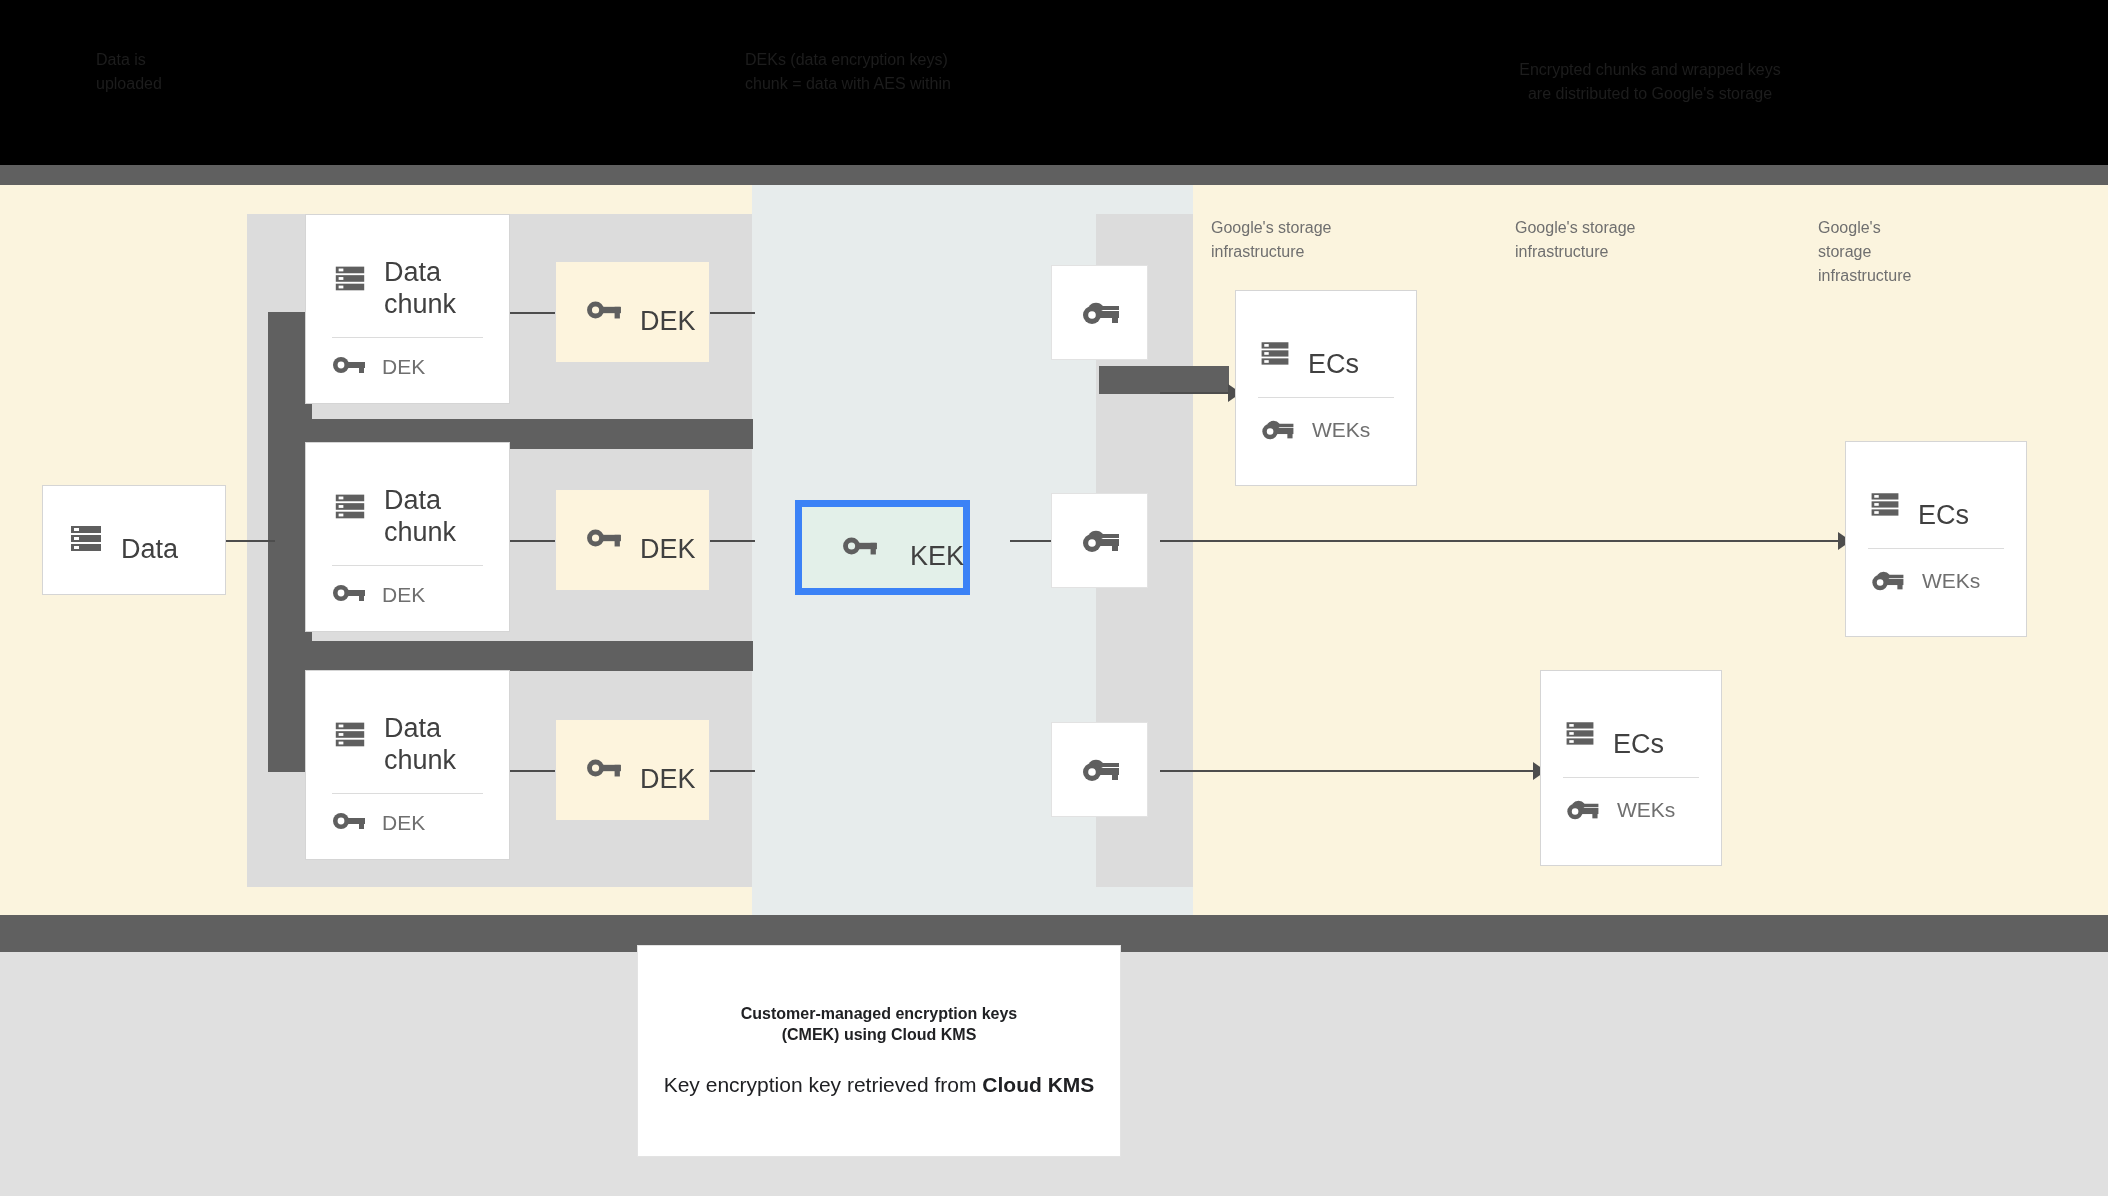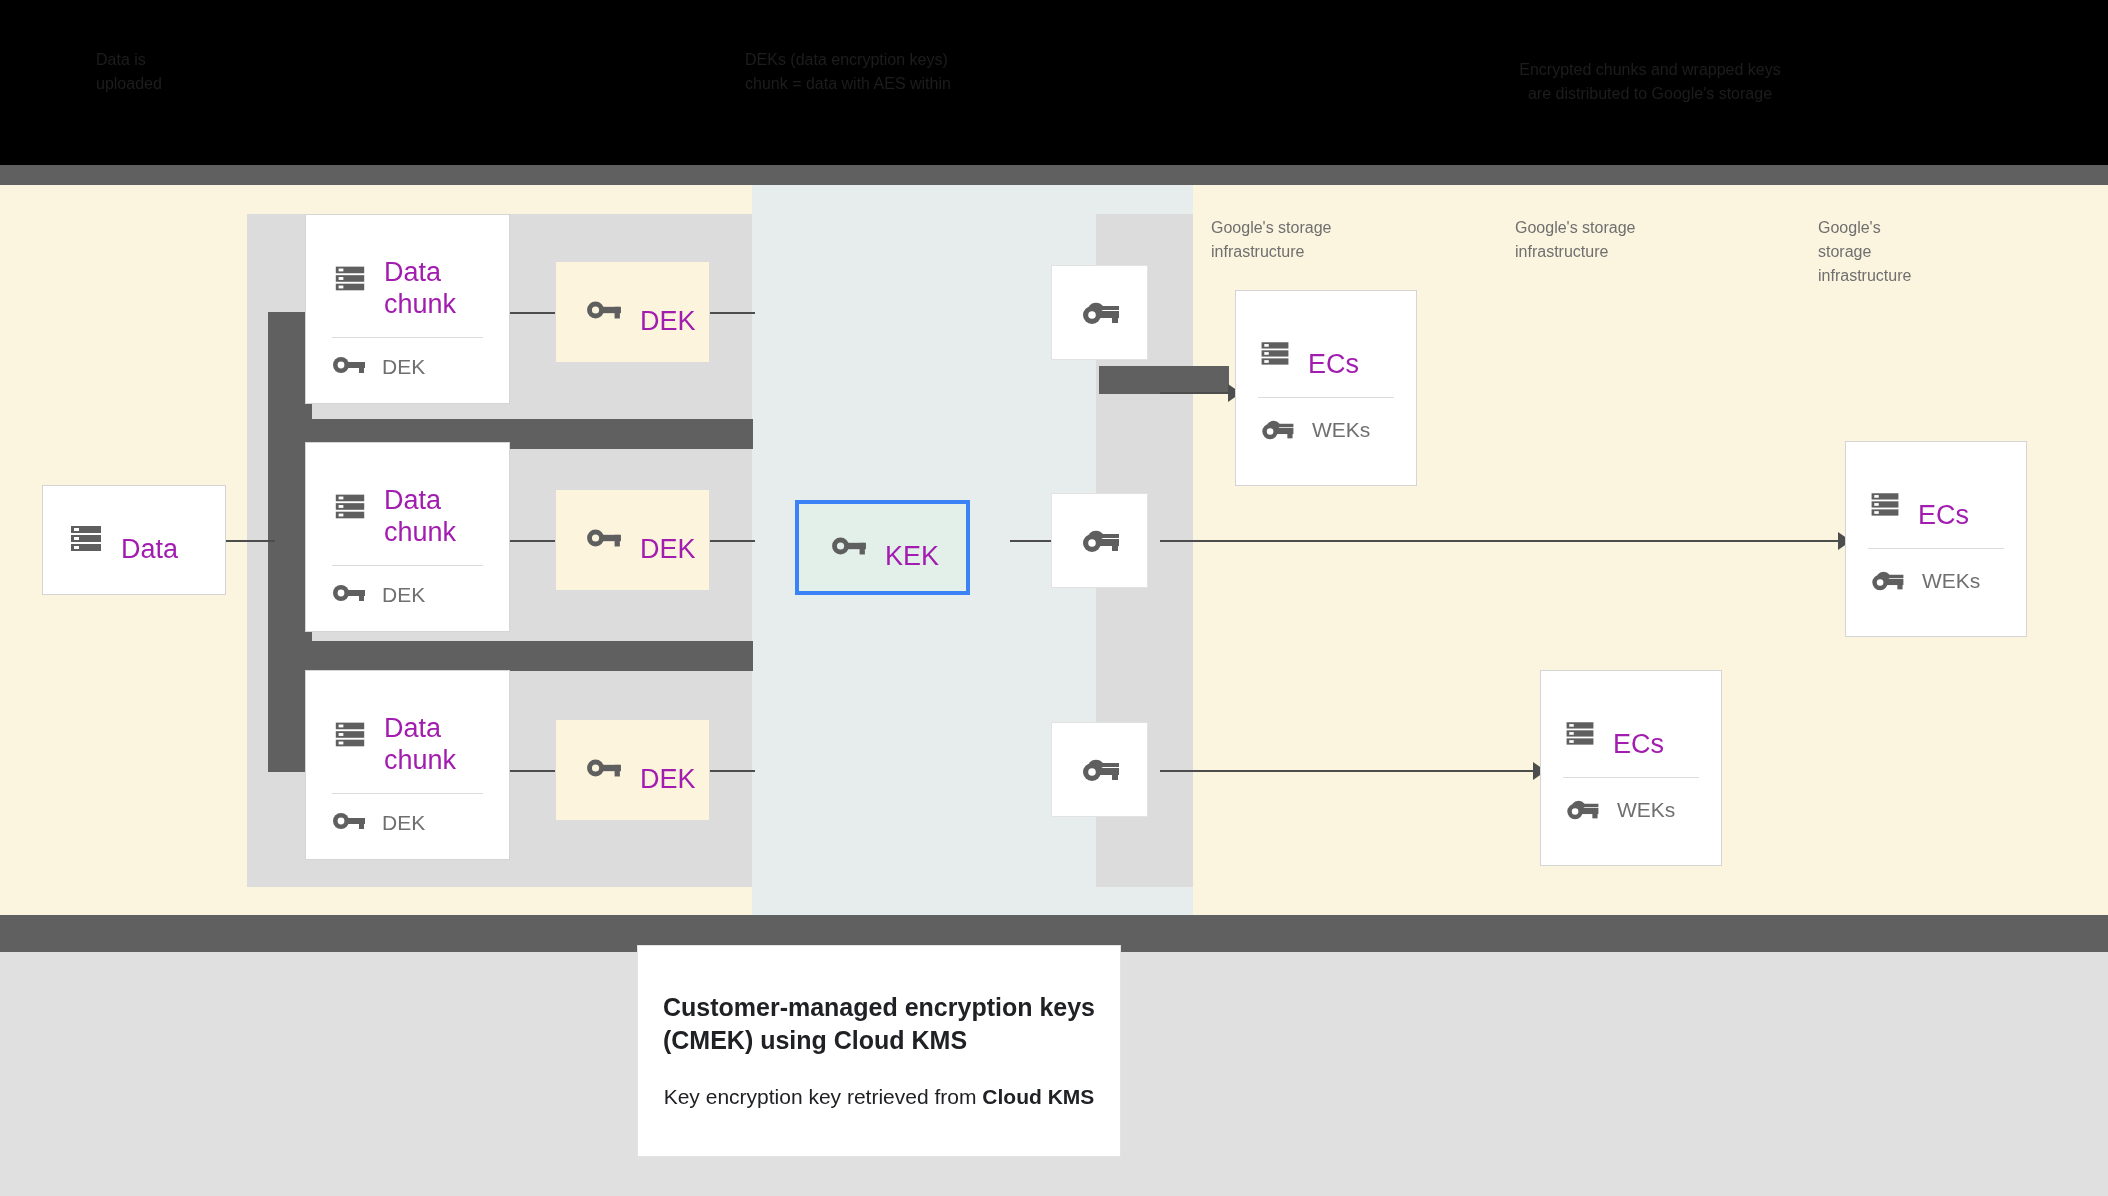--- a/index.html
+++ b/index.html
@@ -31,43 +31,43 @@
   .hdr-col{position:absolute;color:#1d1d1d;font-size:16px;line-height:24px;white-space:pre-line;}
   .hdr-c1{left:96px;top:48px;width:420px;}
   .hdr-c2{left:745px;top:48px;width:400px;}
   .hdr-c3{left:1330px;top:58px;width:640px;text-align:center;}
 
   
   .card{position:absolute;background:#fff;border:1px solid #d5d5d5;box-sizing:border-box;}
   .card-split{display:flex;flex-direction:column;justify-content:center;}
   .card-row{display:flex;align-items:center;gap:16px;padding:0 26px;}
   .card-divider{height:1px;background:#dcdcdc;margin:16px 26px;}
-  .card-title{font-size:27px;color:#a21caf;line-height:1.17;margin-top:19px;}
+  .card-title{font-size:27px;color:#404040;line-height:1.17;margin-top:19px;}
   .card-sub{font-size:21px;color:#6f6f6f;}
 
   .card-dek{position:absolute;background:#fdf4dd;border:none;display:flex;align-items:center;gap:18px;padding-left:30px;box-sizing:border-box;}
-  .card-kek{position:absolute;background:#e3f0e9;border:4px solid #3b82f6;display:flex;align-items:center;gap:18px;padding-left:32px;box-sizing:border-box;}
+  .card-kek{position:absolute;background:#e3f0e9;border:7px solid #3b82f6;display:flex;align-items:center;gap:32px;padding-left:40px;box-sizing:border-box;}
   .card-key{position:absolute;background:#fff;border:1px solid #e2e2e2;display:flex;align-items:center;justify-content:center;box-sizing:border-box;}
 
   
   .ico{flex:0 0 auto;display:block;}
 
   
   .hline{position:absolute;height:2px;background:#4d4d4d;}
   .trunk{position:absolute;background:#606060;}
   .arrowhead{position:absolute;width:0;height:0;border-top:9px solid transparent;border-bottom:9px solid transparent;border-left:13px solid #4d4d4d;}
 
   
   .infra-label{position:absolute;font-size:16px;line-height:24px;color:#6f6f6f;white-space:pre-line;}
 
   
   .caption{position:absolute;left:637px;top:945px;width:484px;height:212px;
     background:#fff;border:1px solid #e3e3e3;box-sizing:border-box;
     display:flex;flex-direction:column;align-items:center;justify-content:center;gap:26px;}
-  .cap-strong{font-size:25px;font-weight:bold;color:#202124;line-height:1.33;}
+  .cap-strong{font-size:16px;font-weight:bold;color:#202124;text-align:center;line-height:1.33;}
   .cap-mixed{font-size:21px;color:#202124;text-align:center;line-height:1.33;}
   .cap-mixed b{font-weight:bold;}
 </style>
 </head>
 <body>
 
 <div id="root">
 
   <div class="band band-header"></div>
   <div class="band band-rule"></div>

